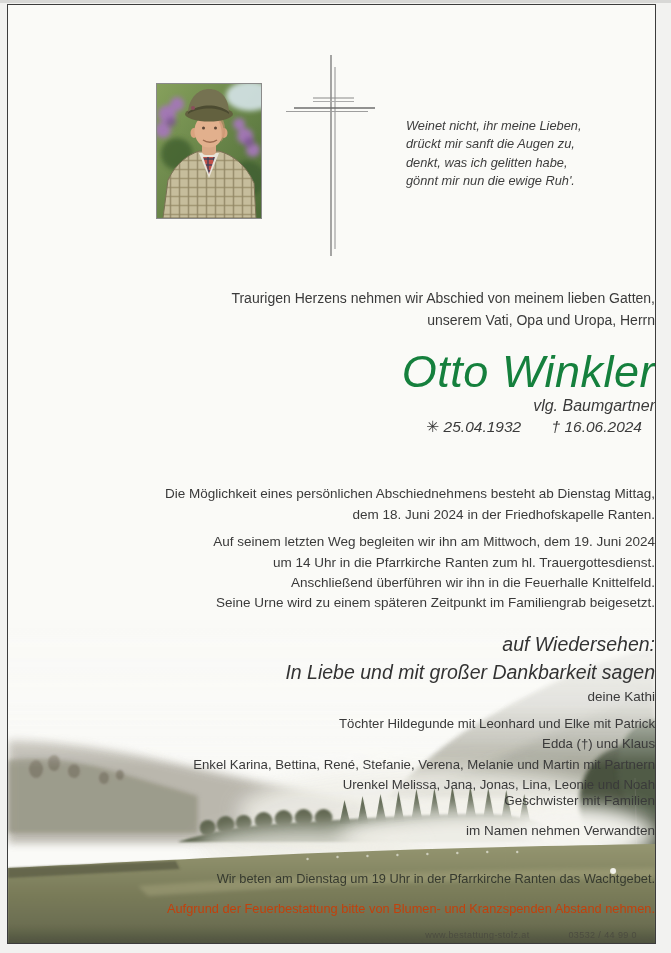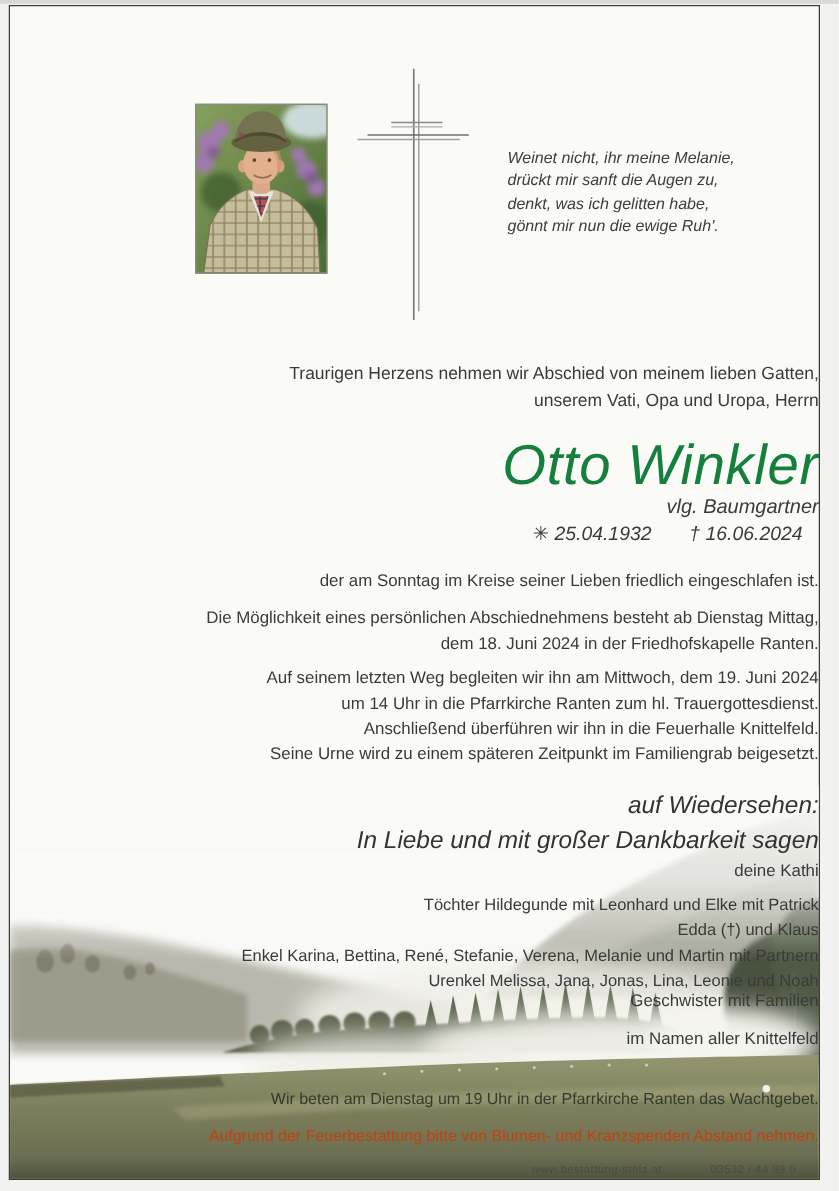--- a/index.html
+++ b/index.html
@@ -207,41 +207,38 @@
   <svg class="cross" width="100" height="206" viewBox="0 0 100 206">
     <line x1="51" y1="2" x2="51" y2="203" stroke="#777777" stroke-width="1.3"></line>
     <line x1="55" y1="14" x2="55" y2="196" stroke="#a0a0a0" stroke-width="1.2"></line>
     <line x1="33" y1="45" x2="74" y2="45" stroke="#8a8a8a" stroke-width="1.2"></line>
     <line x1="33" y1="48.5" x2="74" y2="48.5" stroke="#ababab" stroke-width="1.1"></line>
     <line x1="14" y1="55" x2="95" y2="55" stroke="#6e6e6e" stroke-width="1.3"></line>
     <line x1="6" y1="58.5" x2="88" y2="58.5" stroke="#9e9e9e" stroke-width="1.2"></line>
   </svg>
 
   <div class="quote">
-    <span class="line">Weinet nicht, ihr meine Melanie,</span>
+    <span class="line">Weinet nicht, ihr meine Lieben,</span>
     <span class="line">drückt mir sanft die Augen zu,</span>
     <span class="line">denkt, was ich gelitten habe,</span>
     <span class="line">gönnt mir nun die ewige Ruh'.</span>
   </div>
 
   <div class="sec intro">
     <span class="line">Traurigen Herzens nehmen wir Abschied von meinem lieben Gatten,</span>
     <span class="line">unserem Vati, Opa und Uropa, Herrn</span>
   </div>
 
   <div class="sec name">Otto Winkler</div>
   <div class="sec vulgo">vlg. Baumgartner</div>
   <div class="sec dates">
     <span>✳ 25.04.1932</span>
     <span>† 16.06.2024</span>
   </div>
 
-  <div class="sec para p1">
-    <span class="line">der am Sonntag im Kreise seiner Lieben friedlich eingeschlafen ist.</span>
-  </div>
   <div class="sec para p2">
     <span class="line">Die Möglichkeit eines persönlichen Abschiednehmens besteht ab Dienstag Mittag,</span>
     <span class="line">dem 18. Juni 2024 in der Friedhofskapelle Ranten.</span>
   </div>
   <div class="sec para p3">
     <span class="line">Auf seinem letzten Weg begleiten wir ihn am Mittwoch, dem 19. Juni 2024</span>
     <span class="line">um 14 Uhr in die Pfarrkirche Ranten zum hl. Trauergottesdienst.</span>
     <span class="line">Anschließend überführen wir ihn in die Feuerhalle Knittelfeld.</span>
   </div>
   <div class="sec para p4">
@@ -256,21 +253,21 @@
   <div class="sec kathi">deine Kathi</div>
 
   <div class="sec family">
     <span class="line">Töchter Hildegunde mit Leonhard und Elke mit Patrick</span>
     <span class="line">Edda (†) und Klaus</span>
     <span class="line">Enkel Karina, Bettina, René, Stefanie, Verena, Melanie und Martin mit Partnern</span>
     <span class="line">Urenkel Melissa, Jana, Jonas, Lina, Leonie und Noah</span>
   </div>
 
   <div class="sec siblings">Geschwister mit Familien</div>
-  <div class="sec relatives">im Namen aller Knittelfeld</div>
+  <div class="sec relatives">im Namen nehmen Verwandten</div>
 
   <div class="sec note1">Wir beten am Dienstag um 19 Uhr in der Pfarrkirche Ranten das Wachtgebet.</div>
   <div class="sec note2">Aufgrund der Feuerbestattung bitte von Blumen- und Kranzspenden Abstand nehmen.</div>
 
   <div class="sec footer">
     <span>www.bestattung-stolz.at</span>
     <span>03532 / 44 99 0</span>
   </div>
 
 </div>

